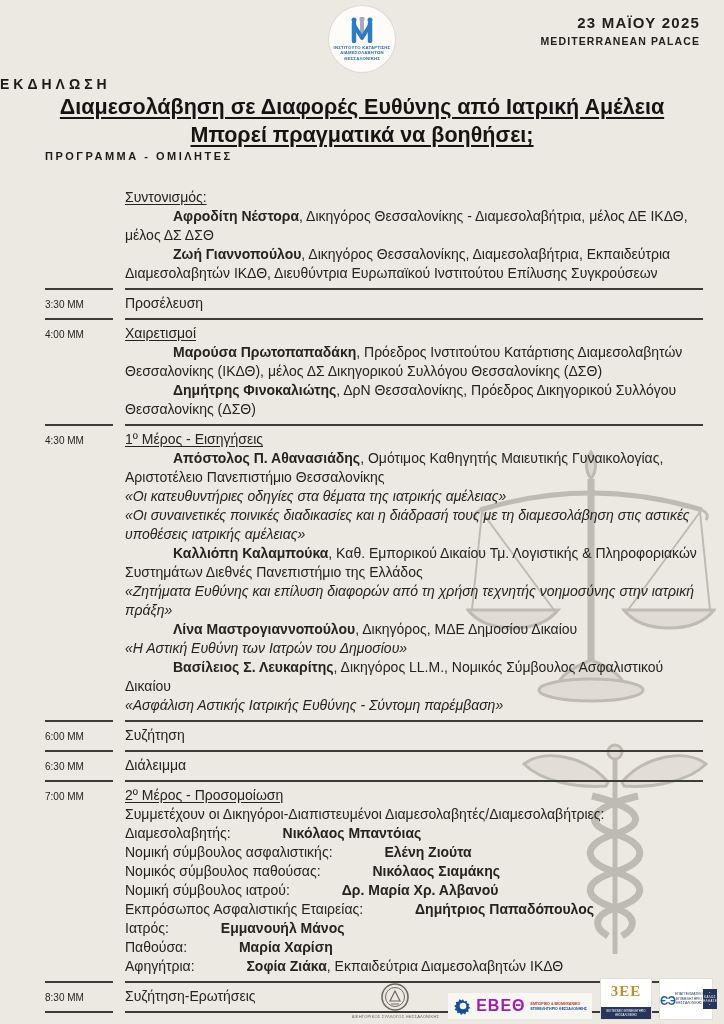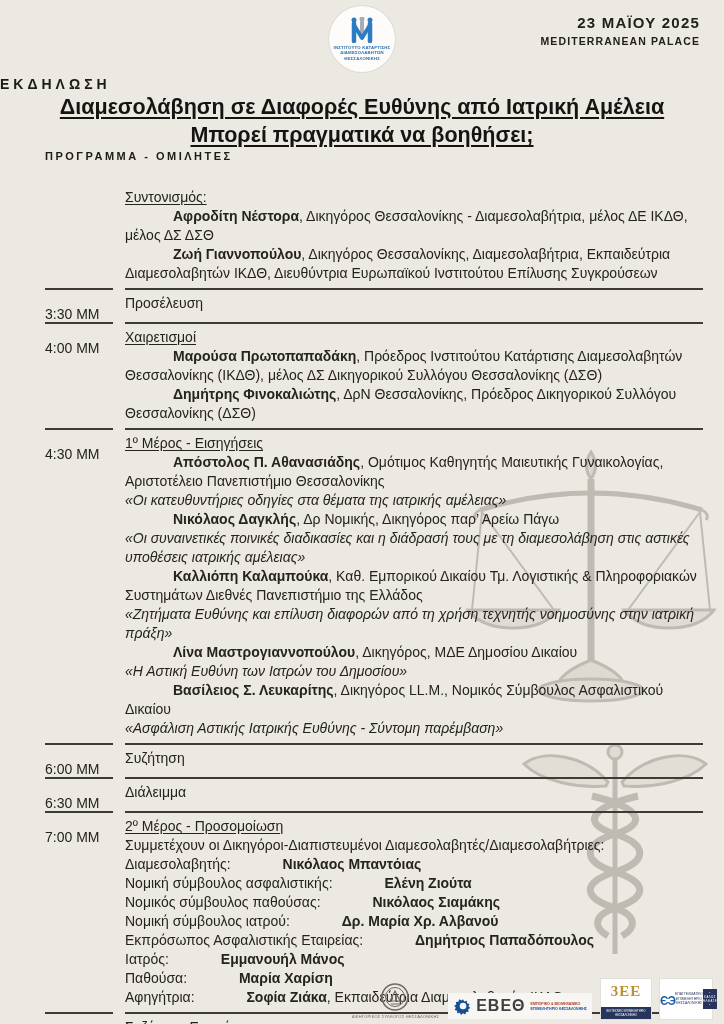--- a/index.html
+++ b/index.html
@@ -48,21 +48,21 @@
     font-size:11px;font-weight:bold;letter-spacing:2.5px;color:#1d1b18;z-index:2;
   }
   .program-body{position:absolute;top:184px;left:45px;right:21px;z-index:1;}
   .line{font-size:14px;line-height:19px;}
   .seg-b{font-weight:bold;margin-left:48px;}
   .seg-i{font-style:italic;}
   .seg-u{text-decoration:underline;text-underline-offset:2px;}
   .program-row{display:flex;}
   .program-row .t{
     width:68px;margin-right:12px;flex:none;
-    font-size:14px;padding-top:16px;
+    font-size:10px;padding-top:9px;
     border-top:2px solid #3d3b36;
   }
   .program-row .c{
     flex:1;padding-top:4px;padding-bottom:5px;
     border-top:2px solid #3d3b36;
   }
   .program-row.no-divider .t,.program-row.no-divider .c{border-top:none;}
   .end-divider{display:flex;height:2px;}
   .end-divider .t{width:68px;margin-right:12px;flex:none;border-top:2px solid #3d3b36;}
   .end-divider .c{flex:1;border-top:2px solid #3d3b36;}
@@ -70,21 +70,21 @@
   
   .footer{
     position:absolute;right:12px;bottom:5px;
     display:flex;gap:9px;align-items:flex-end;z-index:2;
   }
   .flogo{display:flex;flex-direction:column;align-items:center;}
   .flogo .cap{font-size:4px;color:#66625a;margin-top:2px;letter-spacing:.2px;text-align:center;}
   .flogo-eveth{
     background:#f7f6f3;padding:3px 5px;display:flex;flex-direction:row;align-items:center;gap:3px;
   }
-  .eveth-name{font-size:16px;font-weight:bold;color:#404040;letter-spacing:1px;line-height:1;}
+  .eveth-name{font-size:16px;font-weight:bold;color:#a21caf;letter-spacing:1px;line-height:1;}
   .eveth-sub{display:flex;flex-direction:column;margin-left:2px;}
   .eveth-sub .s1{font-size:3.6px;color:#b03a2e;font-weight:bold;}
   .eveth-sub .s2{font-size:3.6px;color:#164f97;font-weight:bold;margin-top:1px;}
   .flogo-veth{background:#ffffff;width:50px;height:40px;display:flex;flex-direction:column;align-items:center;justify-content:space-between;box-shadow:0 0 0 1px #e2dfd8;}
   .veth-name{font-size:15px;font-weight:bold;color:#b9912f;letter-spacing:1px;margin-top:4px;font-family:"Liberation Serif",serif;}
   .veth-bar{background:#27355c;color:#fff;font-size:2.8px;width:100%;text-align:center;padding:2px 0;}
   .flogo-epth{background:#ffffff;width:52px;height:40px;display:flex;flex-direction:row;align-items:center;justify-content:space-between;box-shadow:0 0 0 1px #e2dfd8;}
   .epth-glyph{font-size:12px;font-weight:bold;color:#1f5fa8;line-height:1;margin-top:3px;letter-spacing:-1px;}
   .epth-sub{font-size:3.4px;color:#27355c;text-align:center;line-height:1.3;}
   .epth-bar{background:#27355c;color:#fff;font-size:2.8px;width:100%;text-align:center;padding:2px 0;letter-spacing:.5px;}
@@ -170,21 +170,20 @@
           <div class="line"><span class="seg-b">Μαρούσα Πρωτοπαπαδάκη</span><span class="seg-p">, Πρόεδρος Ινστιτούτου Κατάρτισης Διαμεσολαβητών Θεσσαλονίκης (ΙΚΔΘ), μέλος ΔΣ Δικηγορικού Συλλόγου Θεσσαλονίκης (ΔΣΘ)</span></div>
           <div class="line"><span class="seg-b">Δημήτρης Φινοκαλιώτης</span><span class="seg-p">, ΔρΝ Θεσσαλονίκης, Πρόεδρος Δικηγορικού Συλλόγου Θεσσαλονίκης (ΔΣΘ)</span></div>
         </div>
       </div>
       <div class="program-row">
         <div class="t">4:30 ΜΜ</div>
         <div class="c">
           <div class="line"><span class="seg-u">1º Μέρος - Εισηγήσεις</span></div>
           <div class="line"><span class="seg-b">Απόστολος Π. Αθανασιάδης</span><span class="seg-p">, Ομότιμος Καθηγητής Μαιευτικής Γυναικολογίας, Αριστοτέλειο Πανεπιστήμιο Θεσσαλονίκης</span></div>
           <div class="line"><span class="seg-i">«Οι κατευθυντήριες οδηγίες στα θέματα της ιατρικής αμέλειας»</span></div>
-          <div class="line"><span class="seg-b">Νικόλαος Δαγκλής</span><span class="seg-p">, Δρ Νομικής, Δικηγόρος παρ’ Αρείω Πάγω</span></div>
           <div class="line"><span class="seg-i">«Οι συναινετικές ποινικές διαδικασίες και η διάδρασή τους με τη διαμεσολάβηση στις αστικές υποθέσεις ιατρικής αμέλειας»</span></div>
           <div class="line"><span class="seg-b">Καλλιόπη Καλαμπούκα</span><span class="seg-p">, Καθ. Εμπορικού Δικαίου Τμ. Λογιστικής &amp; Πληροφοριακών Συστημάτων Διεθνές Πανεπιστήμιο της Ελλάδος</span></div>
           <div class="line"><span class="seg-i">«Ζητήματα Ευθύνης και επίλυση διαφορών από τη χρήση τεχνητής νοημοσύνης στην ιατρική πράξη»</span></div>
           <div class="line"><span class="seg-b">Λίνα Μαστρογιαννοπούλου</span><span class="seg-p">, Δικηγόρος, ΜΔΕ Δημοσίου Δικαίου</span></div>
           <div class="line"><span class="seg-i">«Η Αστική Ευθύνη των Ιατρών του Δημοσίου»</span></div>
           <div class="line"><span class="seg-b">Βασίλειος Σ. Λευκαρίτης</span><span class="seg-p">, Δικηγόρος LL.M., Νομικός Σύμβουλος Ασφαλιστικού Δικαίου</span></div>
           <div class="line"><span class="seg-i">«Ασφάλιση Αστικής Ιατρικής Ευθύνης - Σύντομη παρέμβαση»</span></div>
         </div>
       </div>
       <div class="program-row">

